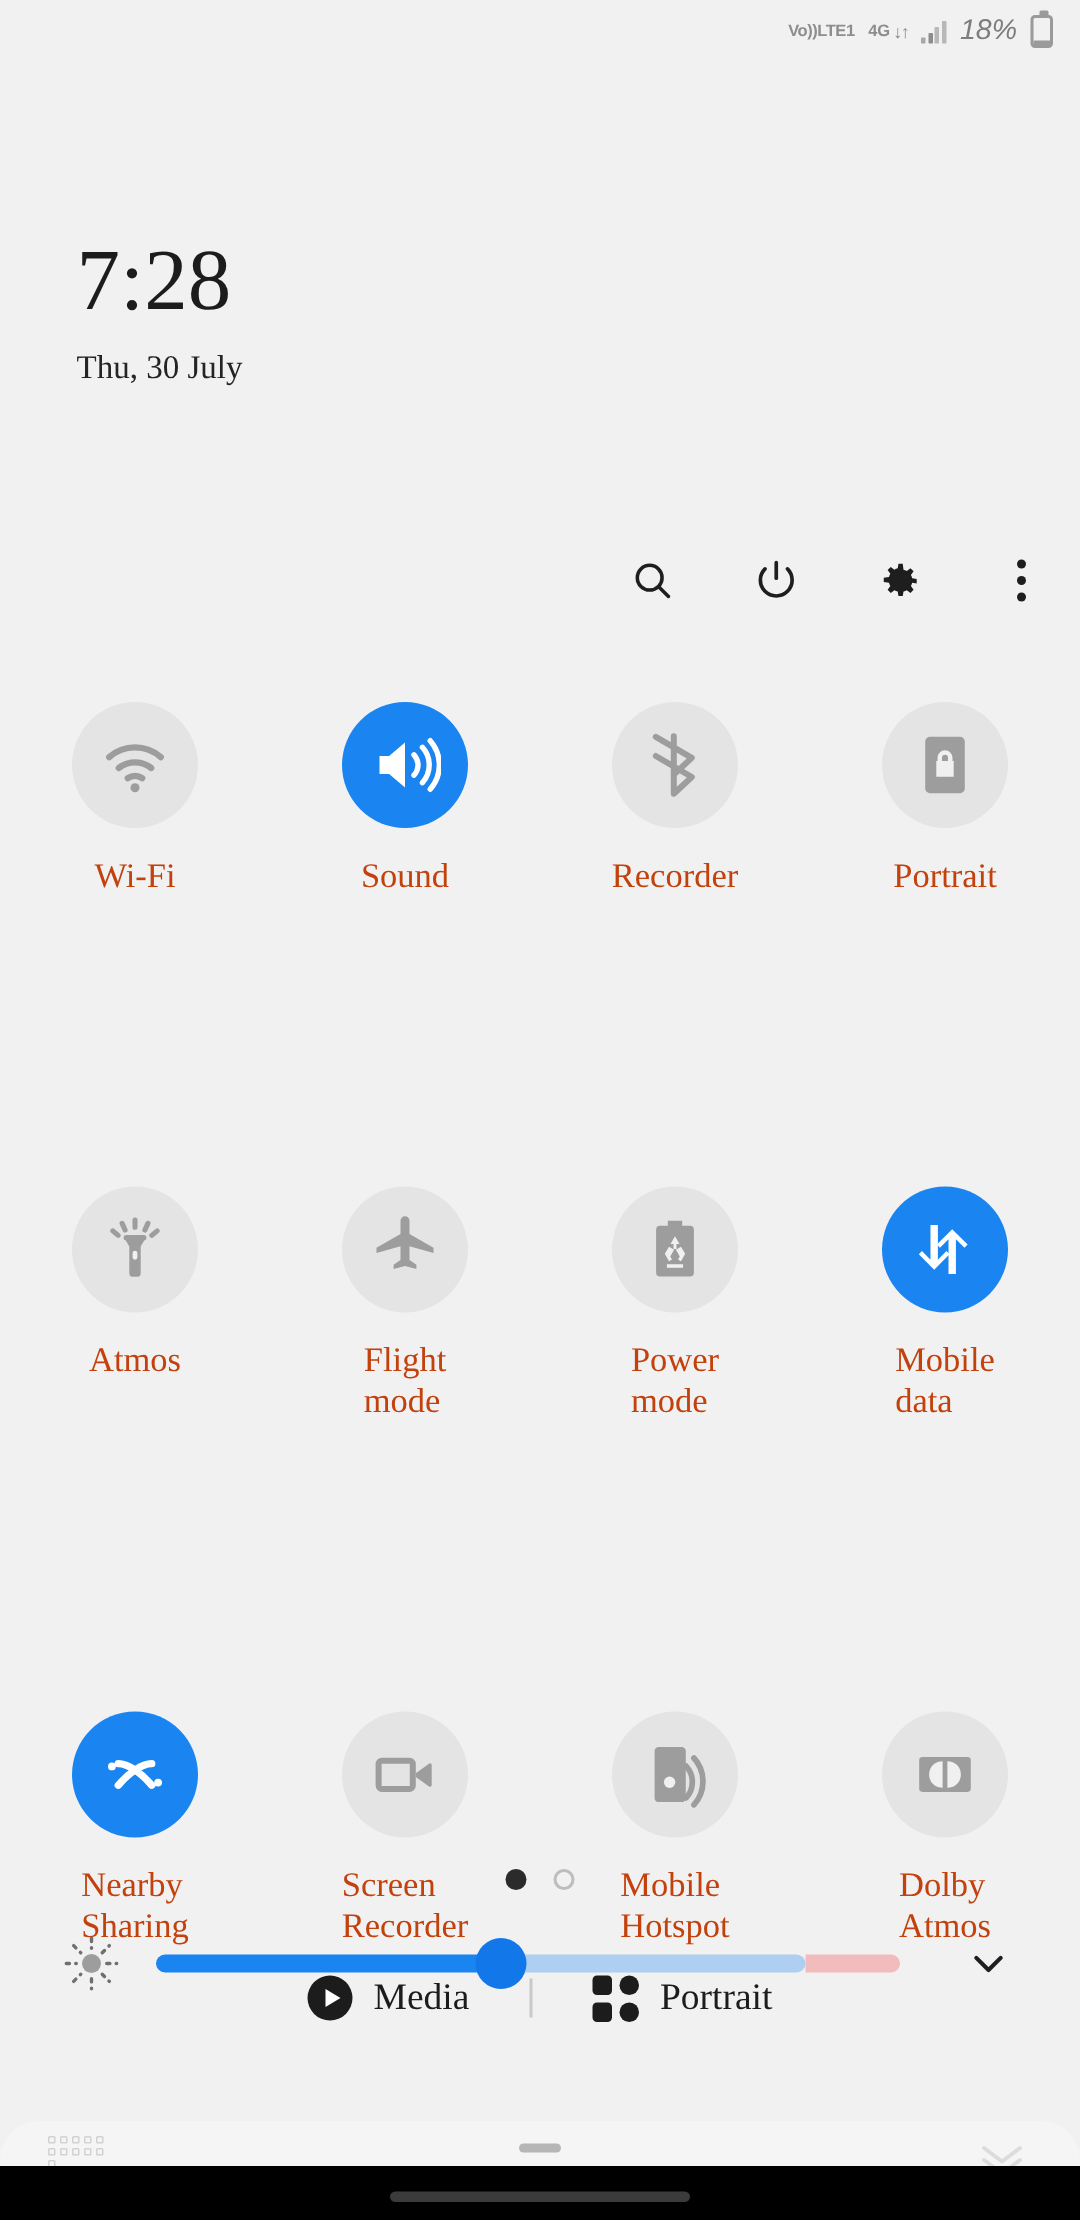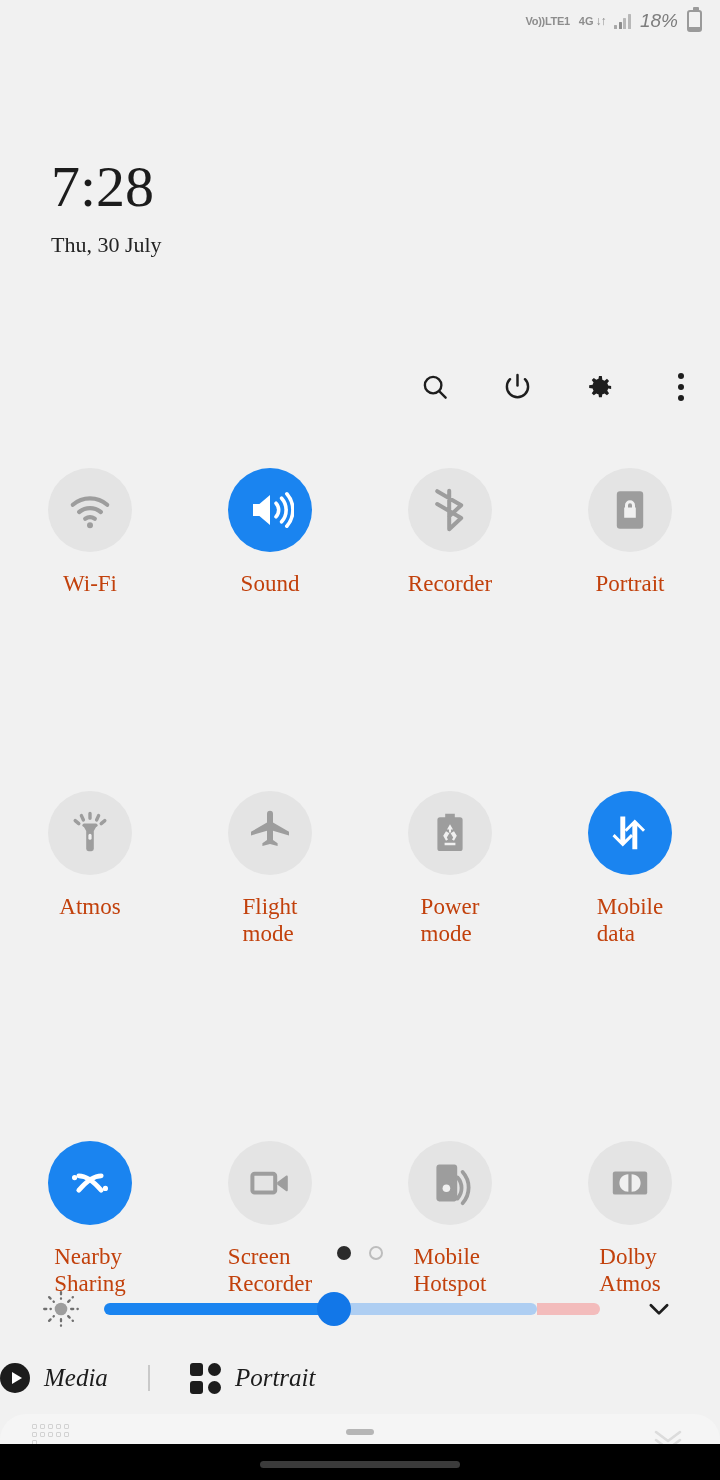--- a/index.html
+++ b/index.html
@@ -104,22 +104,22 @@
   .trk.blue   { left:0;    width:46.4%; background:#1a84f0; }
   .trk.light  { left:46.4%; width:40.9%; background:#aecef2; }
   .trk.pink   { left:87.3%; width:12.7%; background:#f3bcbc; border-radius:0 6px 6px 0; }
   .knob { position:absolute; top:50%; left:46.4%;
           transform:translate(-50%,-50%); width:34px; height:34px;
           border-radius:50%; background:#1277e8; cursor:pointer; }
   .chev-down { margin-left:42px; width:34px; height:34px;
                display:flex; align-items:center; justify-content:center; cursor:pointer; }
 
   
-  .mdbar { position:absolute; left:0; right:0; top:1355px; height:46px;
-           display:flex; align-items:center; justify-content:flex-start;font-style:italic; }
+  .mdbar { position:absolute; left:0; right:0; top:1309px; height:46px;
+           display:flex; align-items:center; justify-content:center; }
   .md-item { display:flex; align-items:center; gap:14px; cursor:pointer; }
   .md-item .txt { font-size:25px; color:#1c1c1c; }
   .md-sep { width:2px; height:26px; background:#c9c9c9; margin:0 40px; }
   .play-c { width:30px; height:30px; border-radius:50%; background:#1c1c1c;
             display:flex; align-items:center; justify-content:center; }
   .play-c span { width:0; height:0; border-left:10px solid #fff;
                  border-top:6px solid transparent; border-bottom:6px solid transparent;
                  margin-left:3px; }
   .grid4 { display:grid; grid-template-columns:13px 13px; grid-template-rows:13px 13px;
            gap:5px; }

